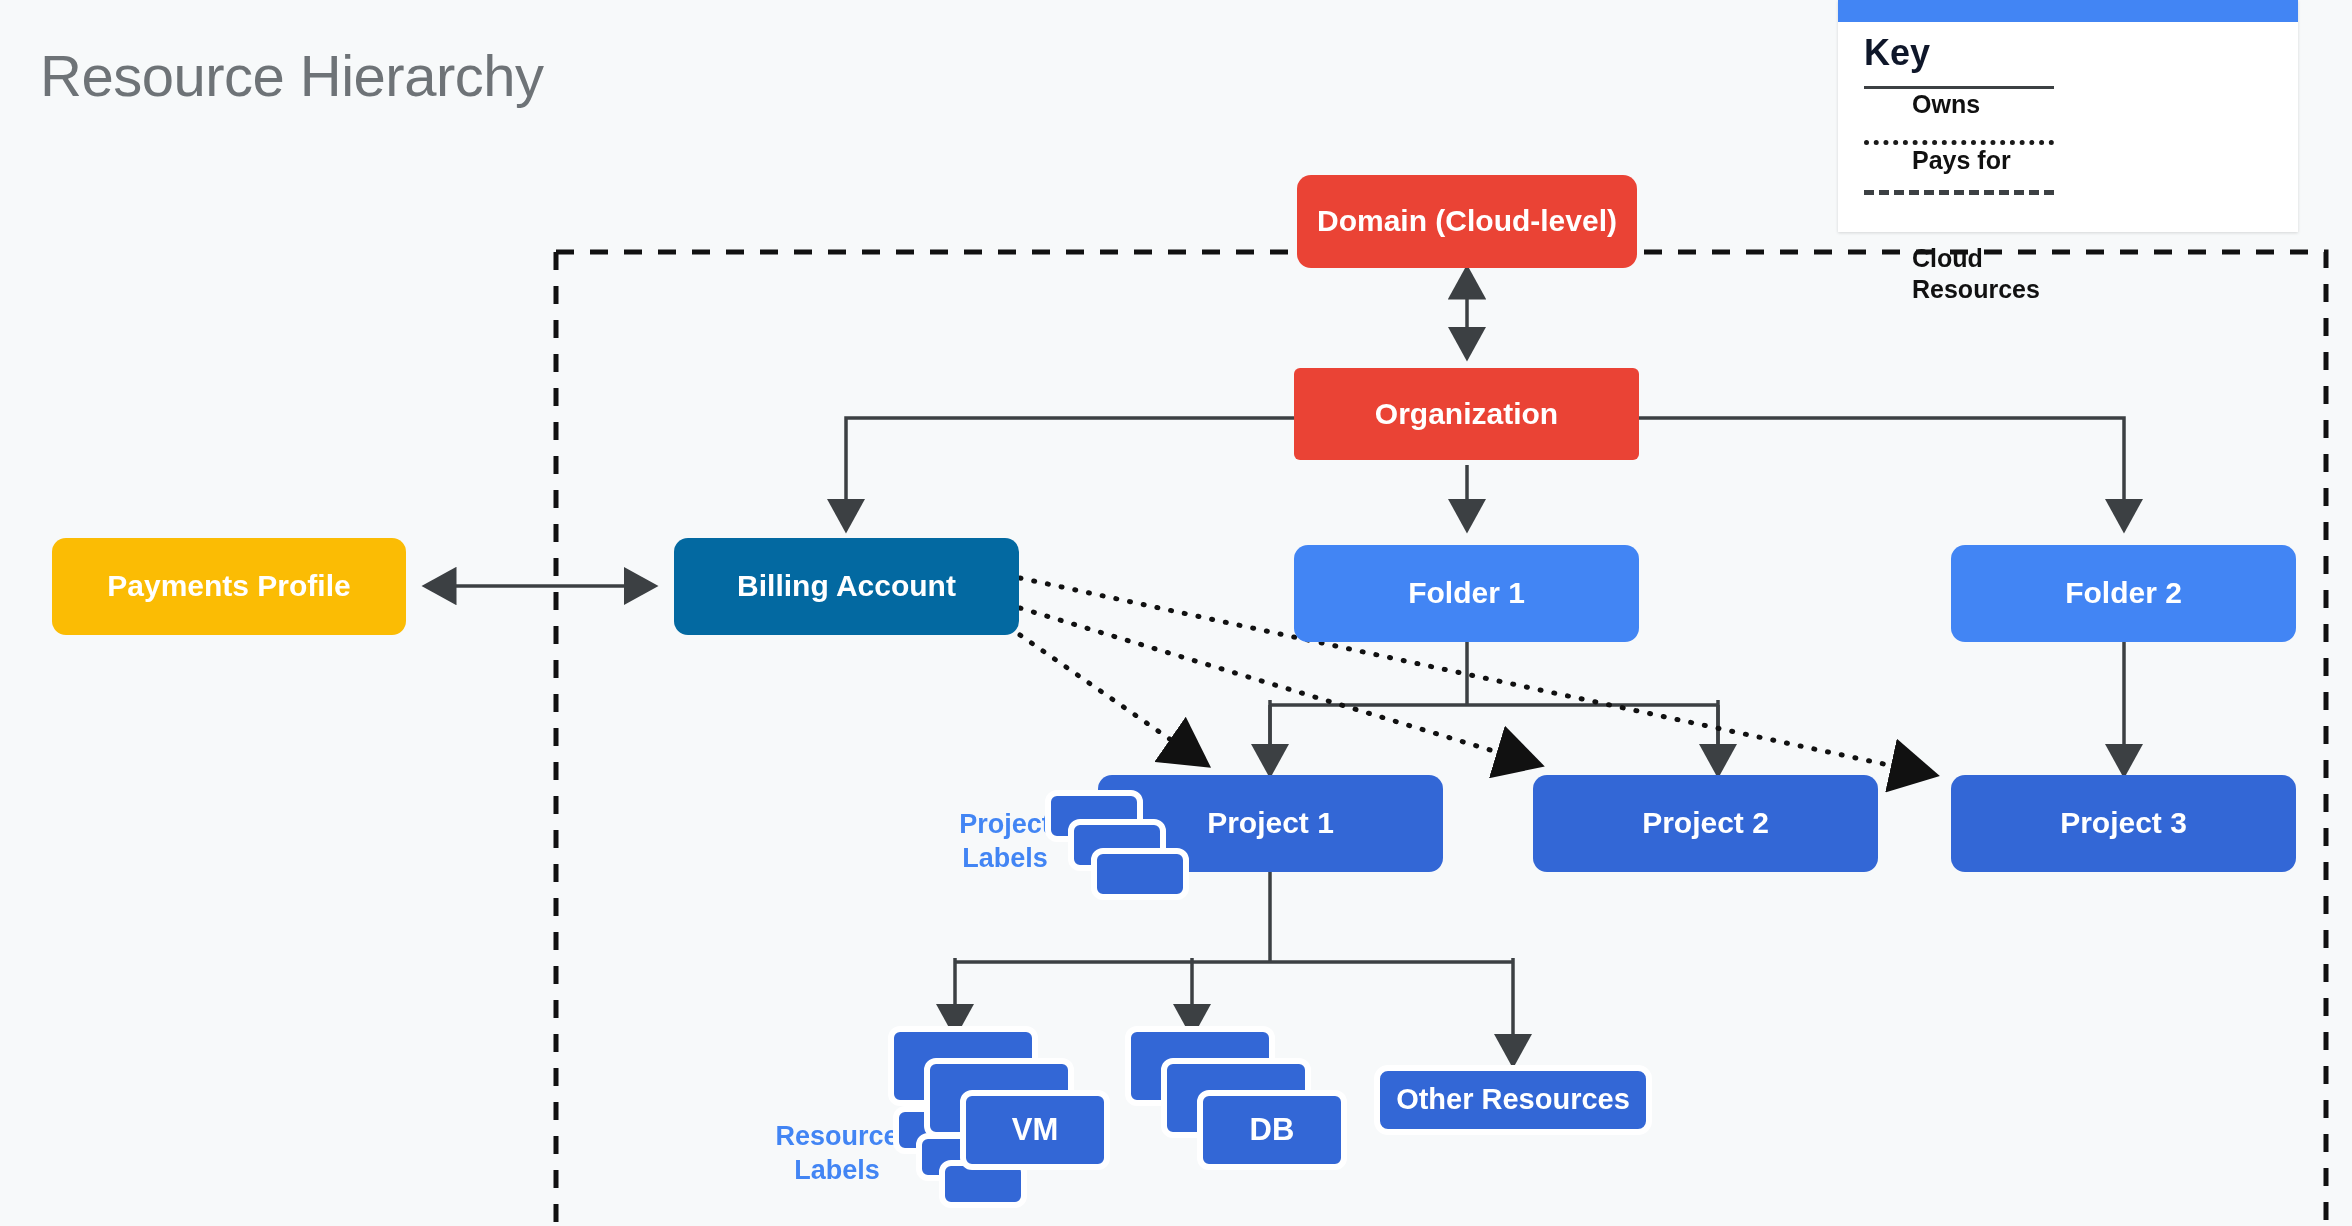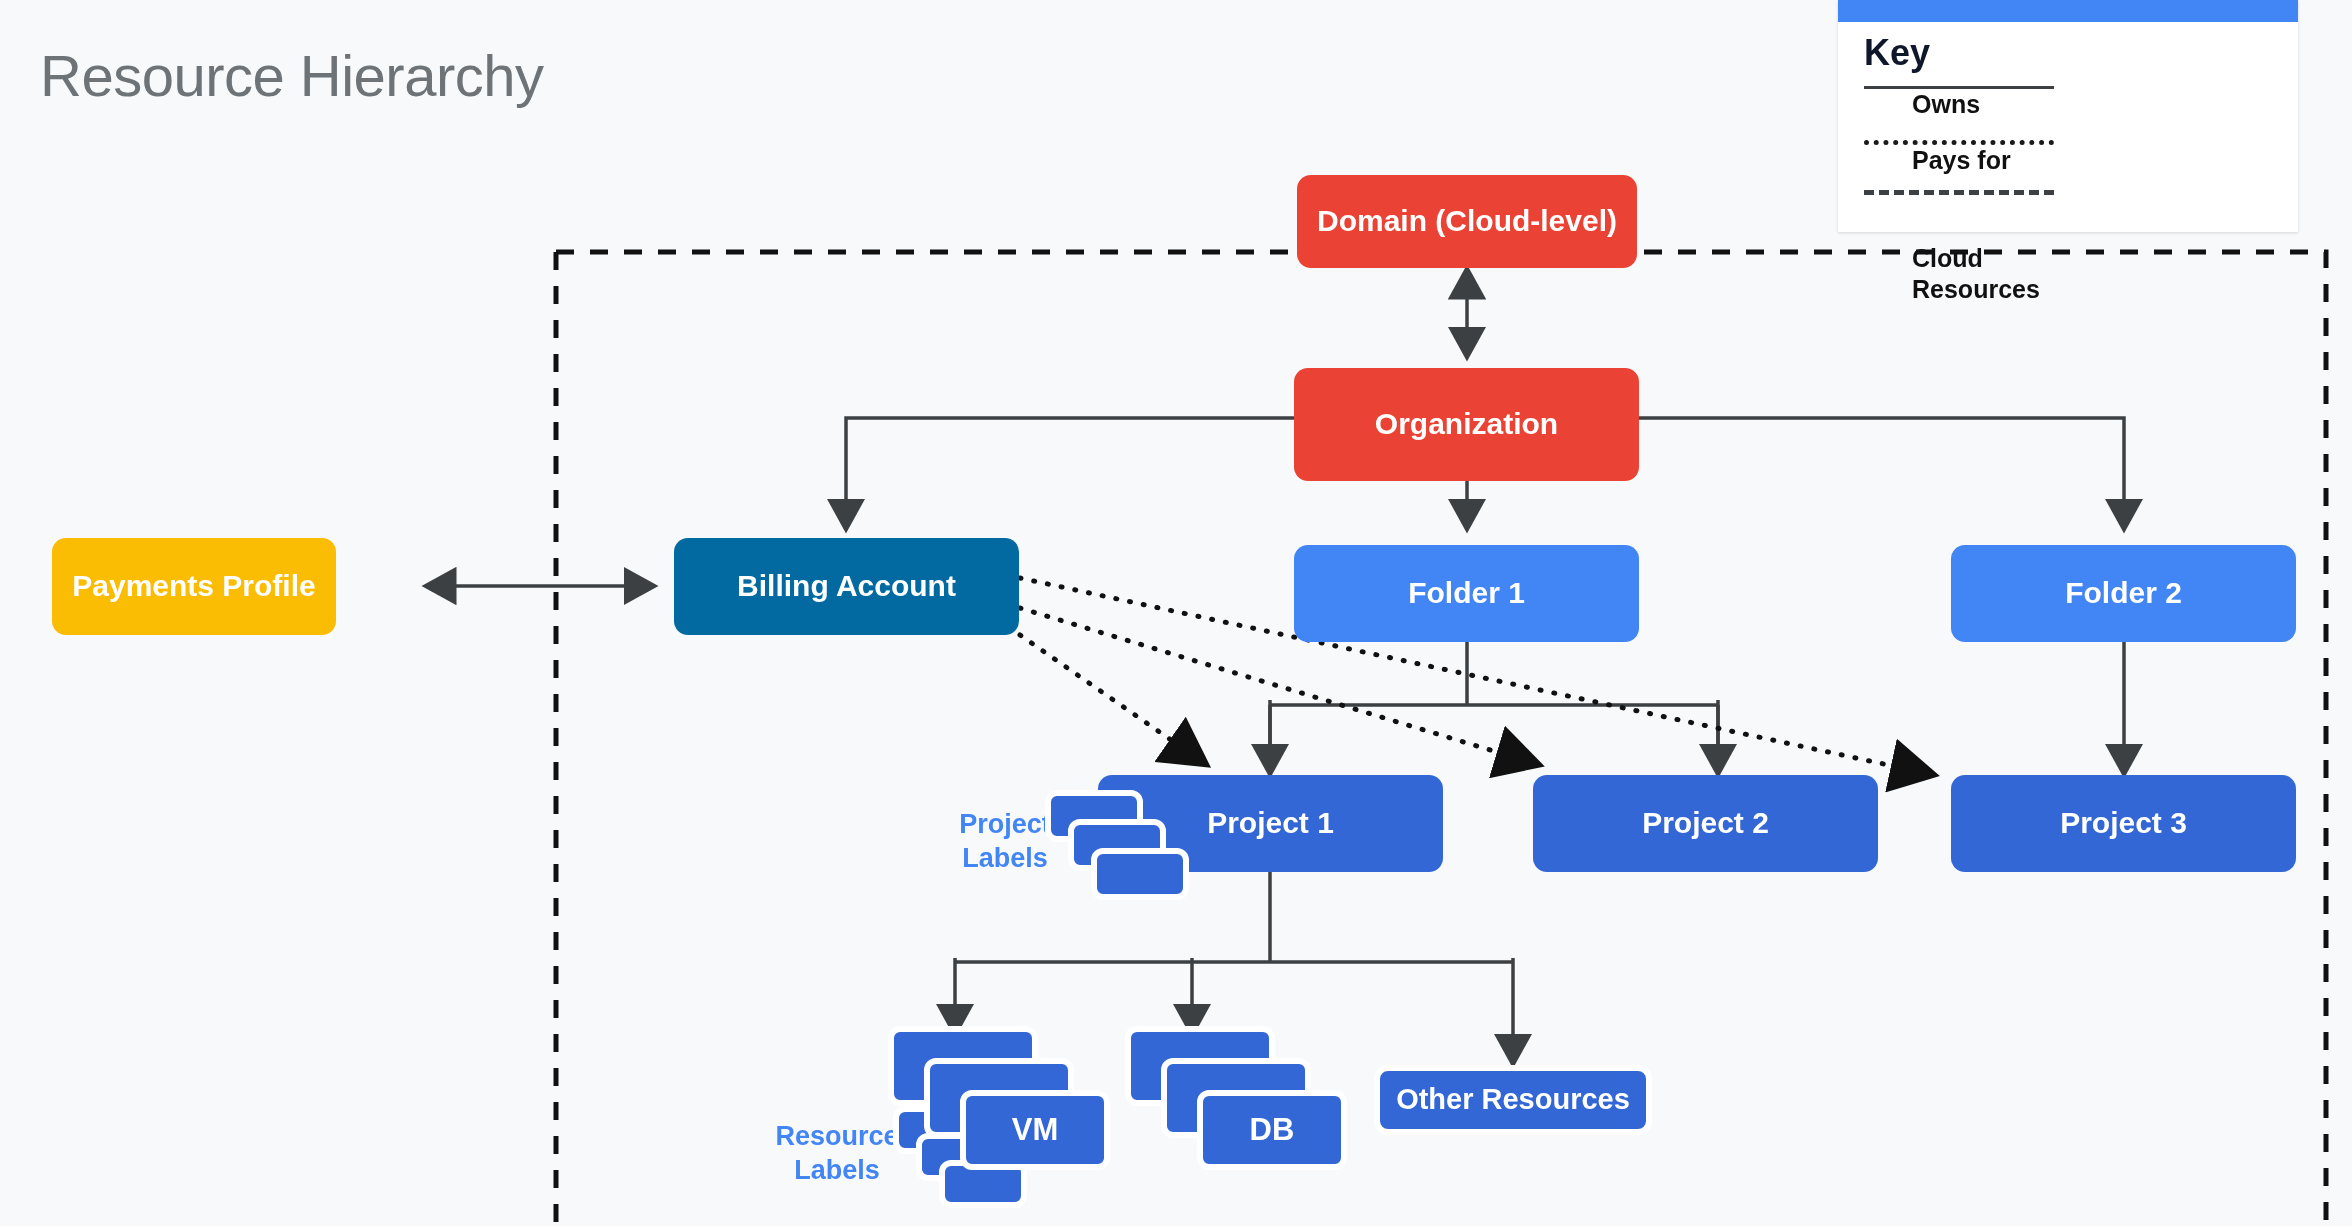--- a/index.html
+++ b/index.html
@@ -144,25 +144,25 @@
     </g>
     <g>
       <line x1="1020" y1="578" x2="1935" y2="775" stroke="#111111" stroke-width="5" stroke-dasharray="1 13" stroke-linecap="round" marker-end="url(#arwD)"></line>
     </g>
   </svg>
 
   <div class="node red" style="left:1297px;top:175px;width:340px;height:93px;font-size:30px;">
     <span>Domain (Cloud-level)</span>
   </div>
 
-  <div class="node red" style="left:1294px;top:368px;width:345px;height:113px;font-size:30px;">
+  <div class="node red" style="left:1294px;top:368px;width:345px;height:92px;font-size:30px;border-radius:6px;">
     <span>Organization</span>
   </div>
 
-  <div class="node yellow" style="left:52px;top:538px;width:284px;height:97px;font-size:30px;">
+  <div class="node yellow" style="left:52px;top:538px;width:354px;height:97px;font-size:30px;">
     <span>Payments Profile</span>
   </div>
 
   <div class="node green" style="left:674px;top:538px;width:345px;height:97px;font-size:30px;">
     <span>Billing Account</span>
   </div>
 
   <div class="node blue" style="left:1294px;top:545px;width:345px;height:97px;font-size:30px;">
     <span>Folder 1</span>
   </div>

